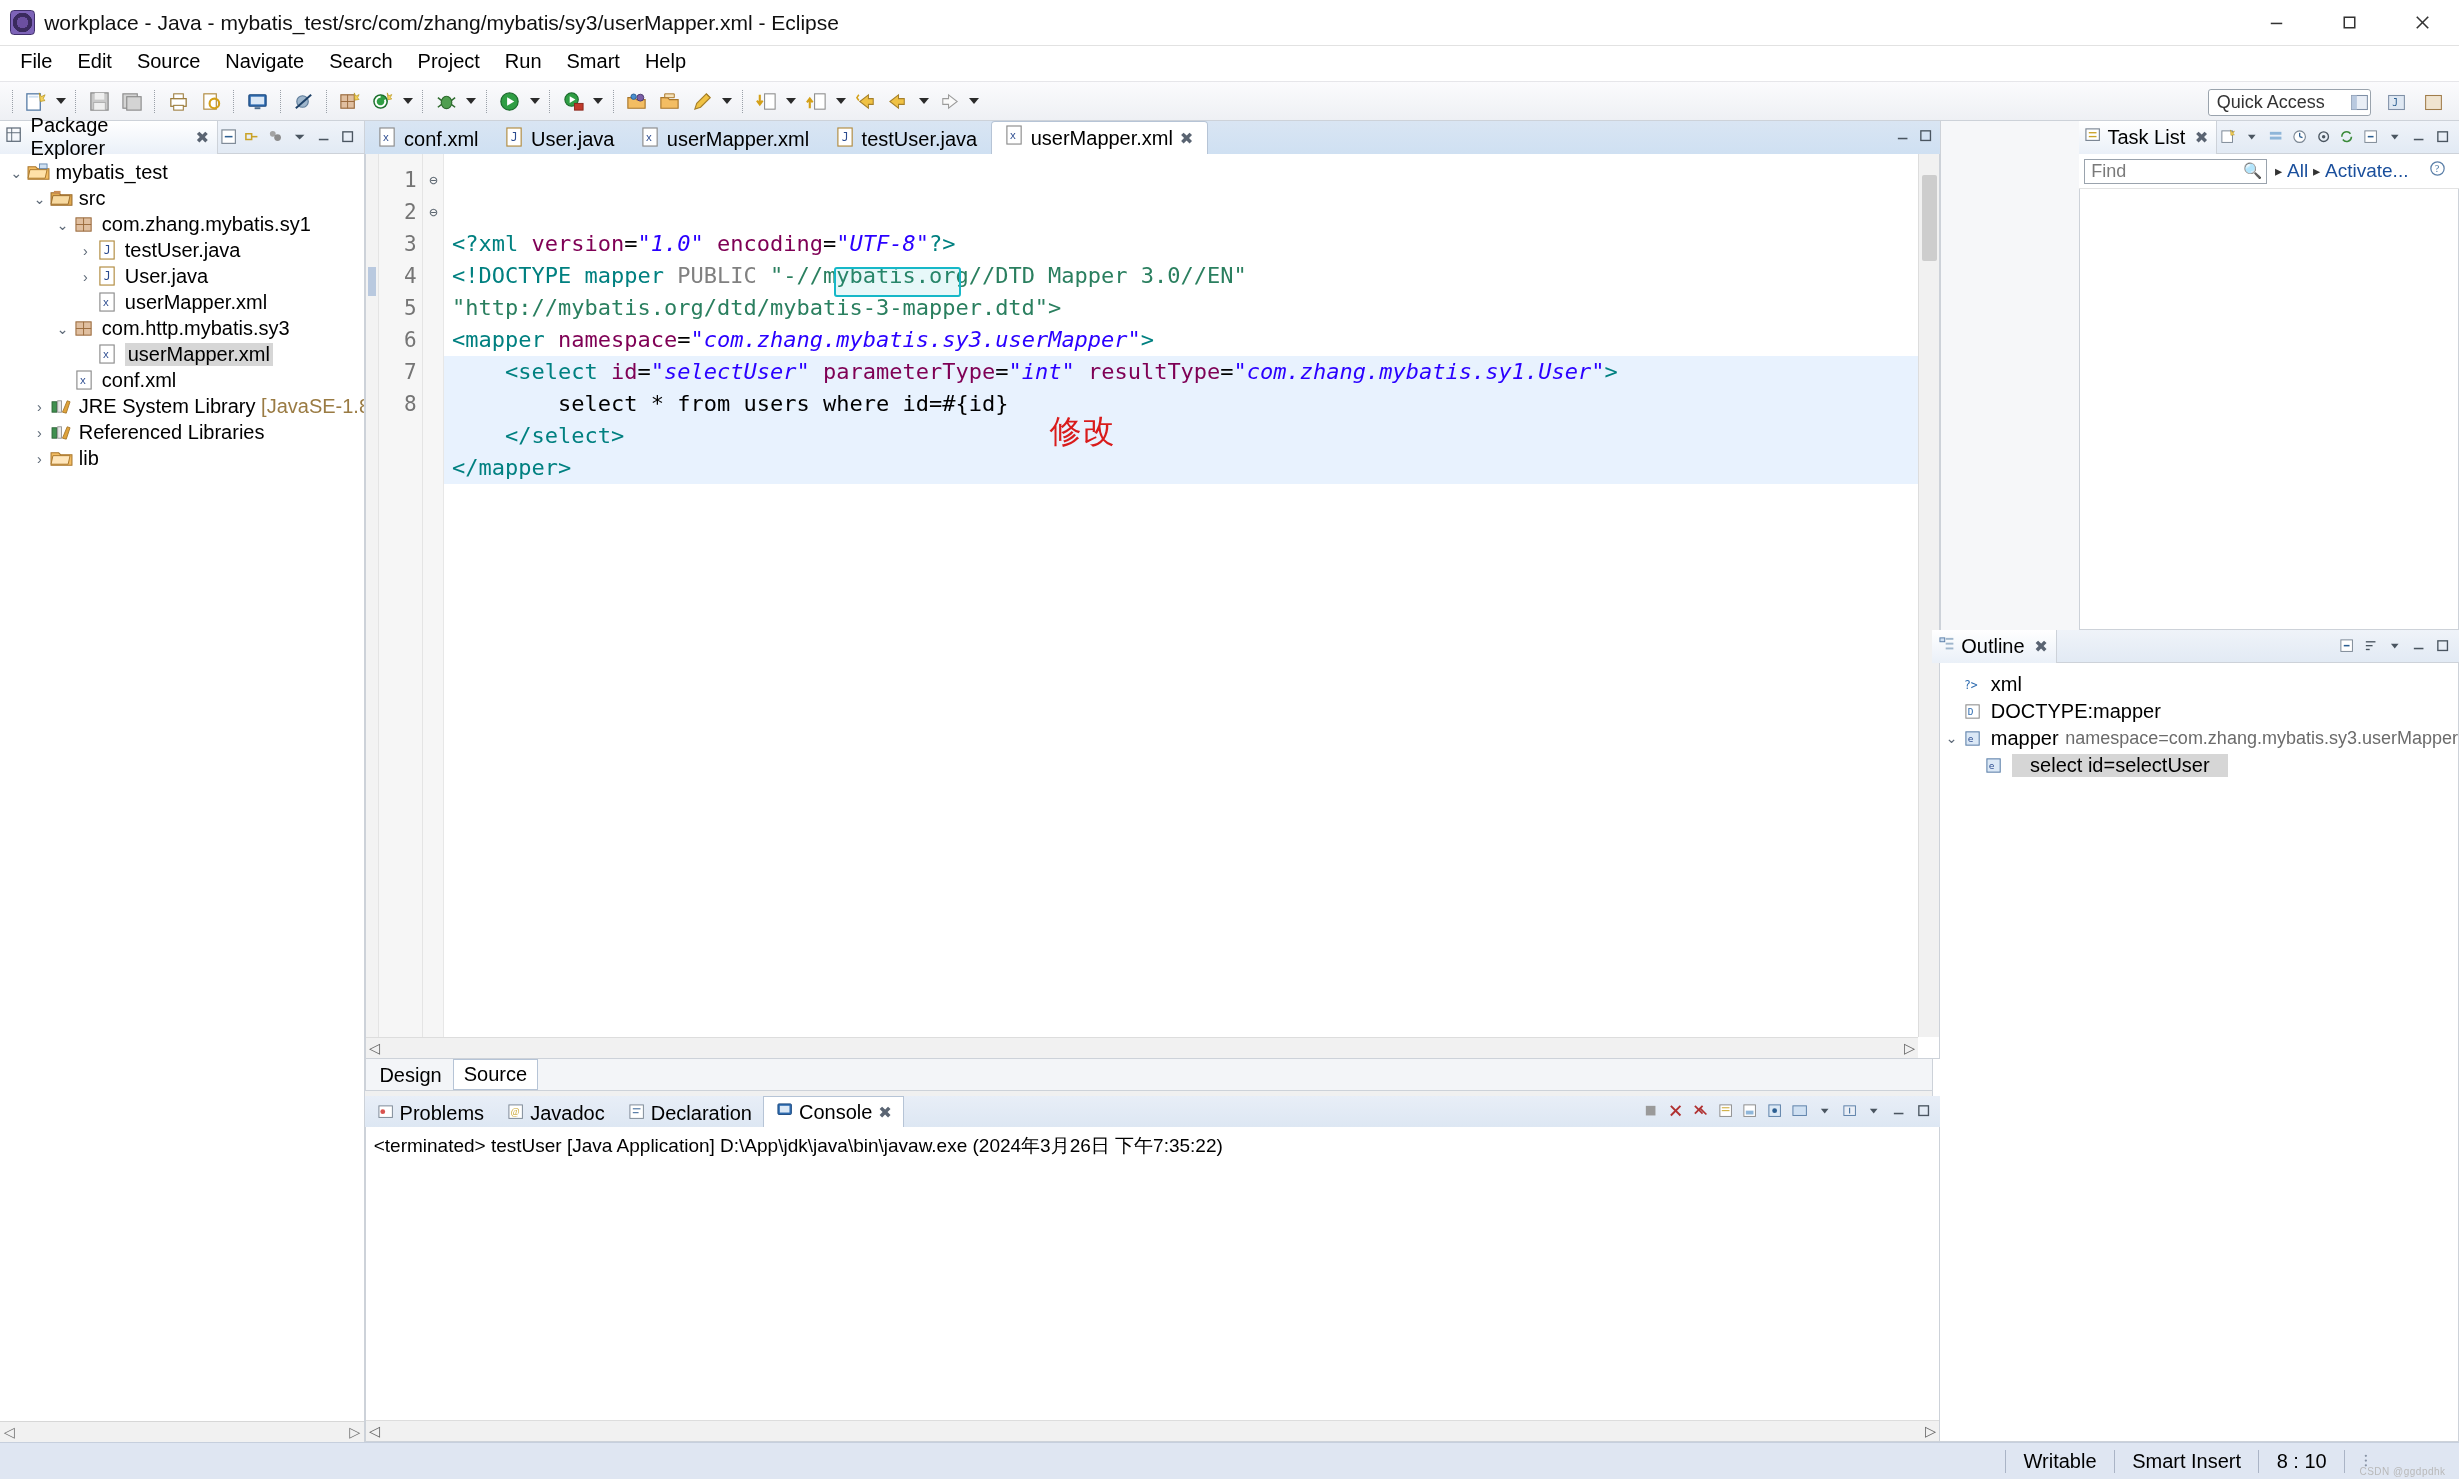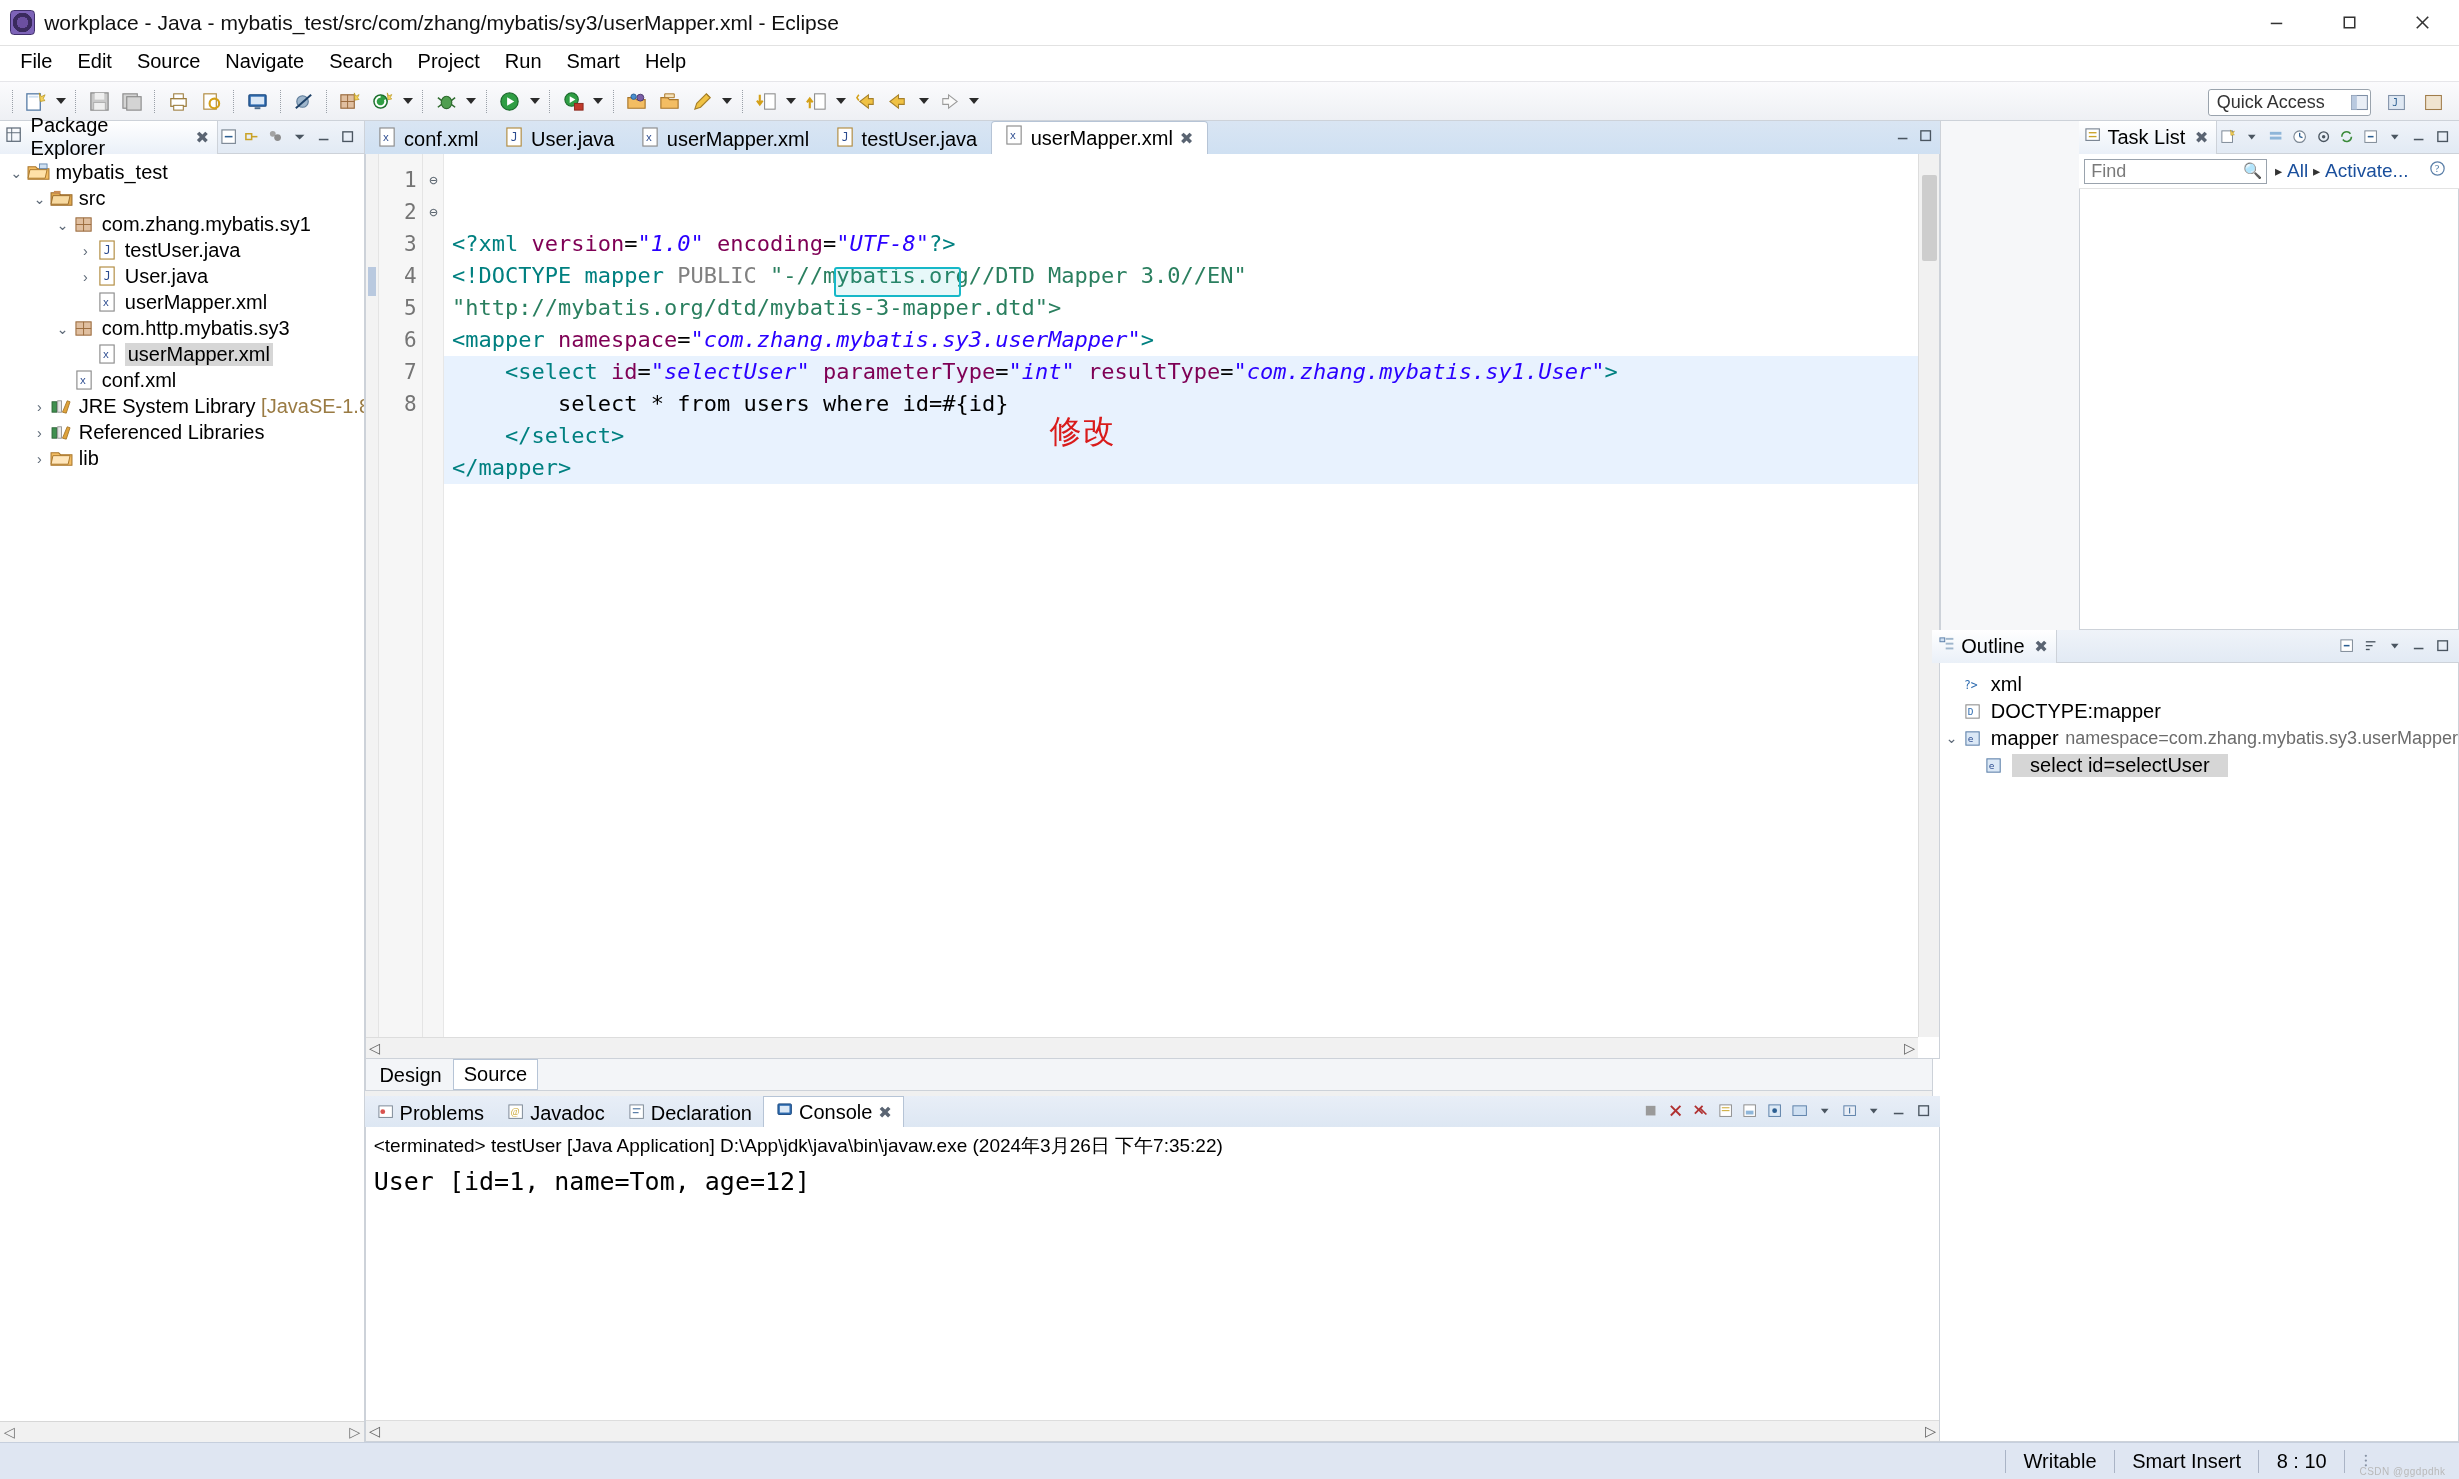--- a/index.html
+++ b/index.html
@@ -773,21 +773,20 @@
               </div>
             <div class="vt">
                 <svg width="17.3" height="17.3" viewBox="0 0 18 18">
                   <rect x="4" y="4" width="10" height="10" fill="none" stroke="#4a5560" stroke-width="1.4"></rect>
                 </svg>
               </div>
           </div>
         </div>
         <div class="cbody">
           <div class="cmeta">&lt;terminated&gt; testUser [Java Application] D:\App\jdk\java\bin\javaw.exe (2024年3月26日 下午7:35:22)</div>
-          <div class="cout">User [id=1, name=Tom, age=12]</div>
           <div class="chscroll">
             <span>◁</span>
             <span>▷</span>
           </div>
         </div>
       </div>
     </div>
 
     <div class="right">
       <div class="tasklist">

